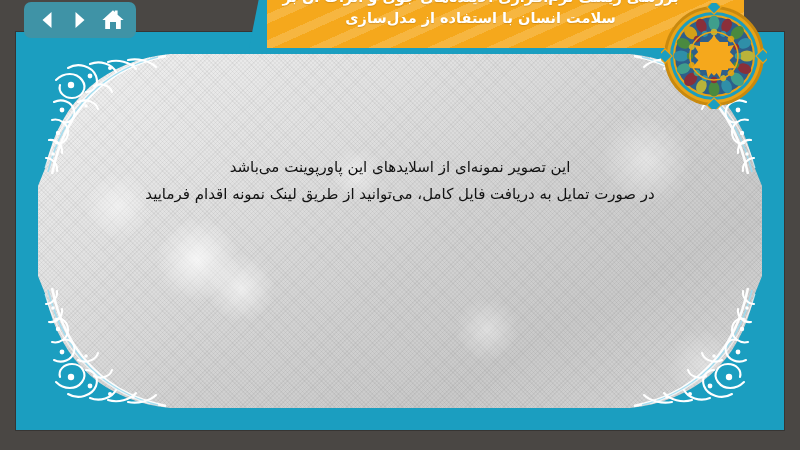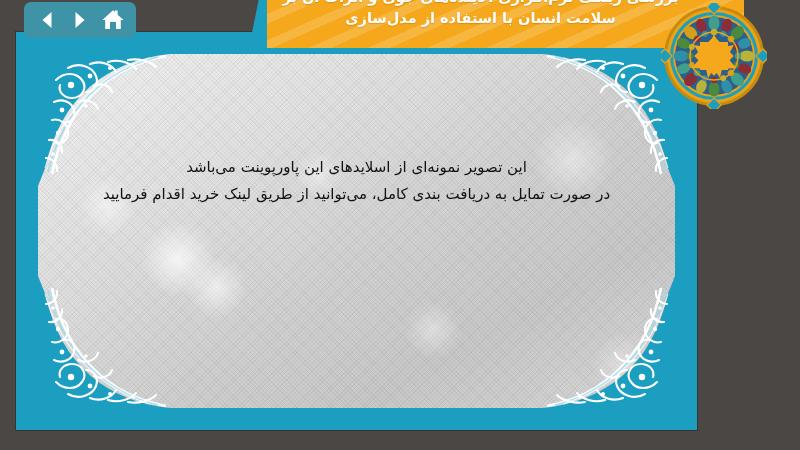--- a/index.html
+++ b/index.html
@@ -43,21 +43,21 @@
     justify-content: center;
     cursor: pointer;
   }
   .navbtn svg { display: block; }
 
   
   #slide {
     position: absolute;
     left: 16px;
     top: 32px;
-    width: 681px;
+    width: 768px;
     height: 398px;
     background: #1b9ec0;
     overflow: hidden;
     box-shadow: 0 0 0 1px rgba(0,0,0,0.25);
   }
 
   
   #inner-panel {
     position: absolute;
     left: 22px;
@@ -323,21 +323,21 @@
             <circle cx="72" cy="14" r="2"></circle>
               <circle cx="95" cy="11" r="1.8"></circle>
             <circle cx="15" cy="100" r="1.8"></circle>
               <circle cx="48" cy="52" r="1.8"></circle>
           </g>
         </svg>
       </div>
 
       <div id="body-text">
         <div class="body-line">این تصویر نمونه‌ای از اسلایدهای این پاورپوینت می‌باشد</div>
-        <div class="body-line">در صورت تمایل به دریافت بندی کامل، می‌توانید از طریق لینک خرید اقدام فرمایید</div>
+        <div class="body-line">در صورت تمایل به دریافت فایل کامل، می‌توانید از طریق لینک نمونه اقدام فرمایید</div>
       </div>
 
     </div>
 
   </div>
 
   <div id="title-banner">
     <div id="banner-teal"></div>
     <div id="banner-orange">
       <div id="banner-stripes"></div>

